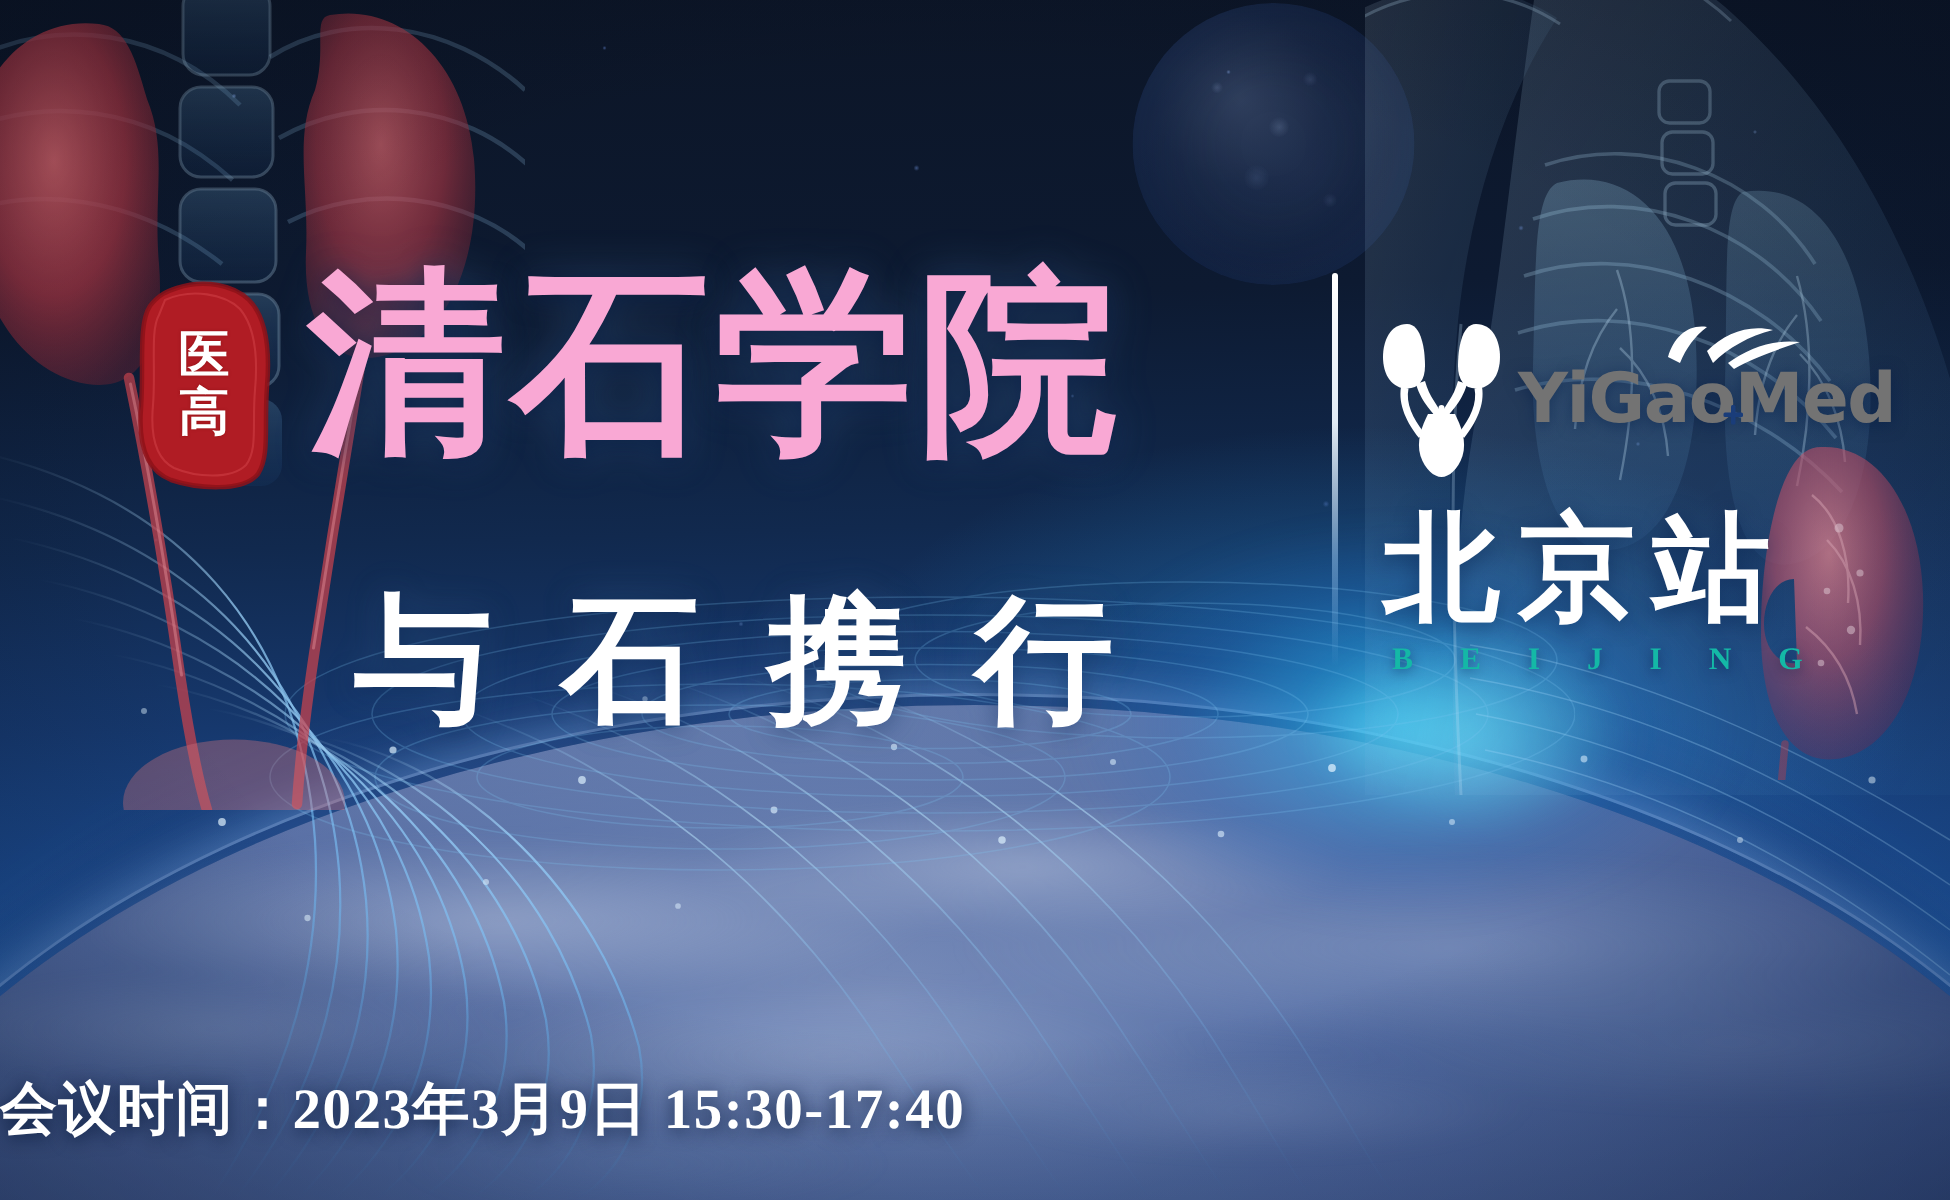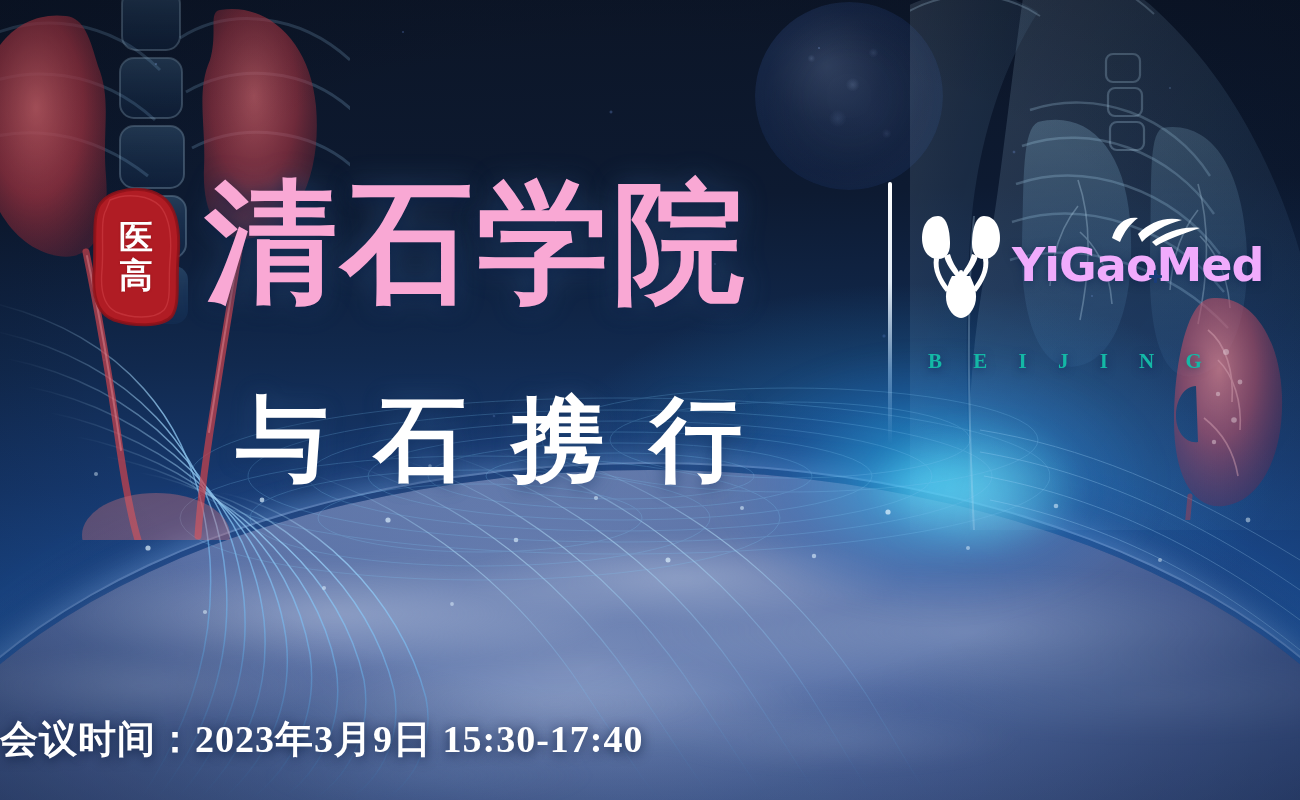--- a/index.html
+++ b/index.html
@@ -169,21 +169,21 @@
     background:linear-gradient(180deg,#ffffff 0%,rgba(235,245,255,.95) 38%,rgba(170,215,255,.45) 72%,rgba(140,205,255,0) 100%);
     border-radius:2px;
   }
 
   
   .brand{position:absolute;left:922px;top:212px;display:flex;align-items:center;gap:12px;}
   .brand-mark{width:78px;height:106px;flex:0 0 auto;}
   .brand-mark svg{width:100%;height:100%;display:block;}
   .brand-name{
     position:relative;
-    font-size:46px;font-weight:700;color:#f0abfc;letter-spacing:-1px;
+    font-size:46px;font-weight:700;color:#737373;letter-spacing:-1px;
     font-family:"DejaVu Sans","Liberation Sans",sans-serif;
     text-shadow:0 2px 10px rgba(0,25,70,.5);
     white-space:nowrap;
   }
   .brand-swoosh{position:absolute;left:96px;top:-26px;width:92px;height:34px;}
   .brand-swoosh svg{width:100%;height:100%;display:block;}
   .brand-cross{position:absolute;left:136px;top:31px;width:15px;height:15px;}
   .brand-cross::before,.brand-cross::after{
     content:"";position:absolute;background:#1a3d7a;border-radius:1px;
   }
@@ -511,19 +511,20 @@
               <path d="M30,22 C42,10 58,4 74,8 C58,12 44,20 34,30 Z"></path>
               <path d="M44,30 C58,20 74,14 92,16 C74,22 58,28 48,34 Z"></path>
             </g>
           </svg>
         </span>
         <span class="brand-cross"></span>
       </span>
     </div>
 
     <div class="city">
+      <div class="city-cn">北京站</div>
       <div class="city-en">B E I   J I N G</div>
     </div>
 
     <div class="timeline">会议时间：2023年3月9日 15:30-17:40</div>
 
   </div>
 </div>
 
 </body></html>

